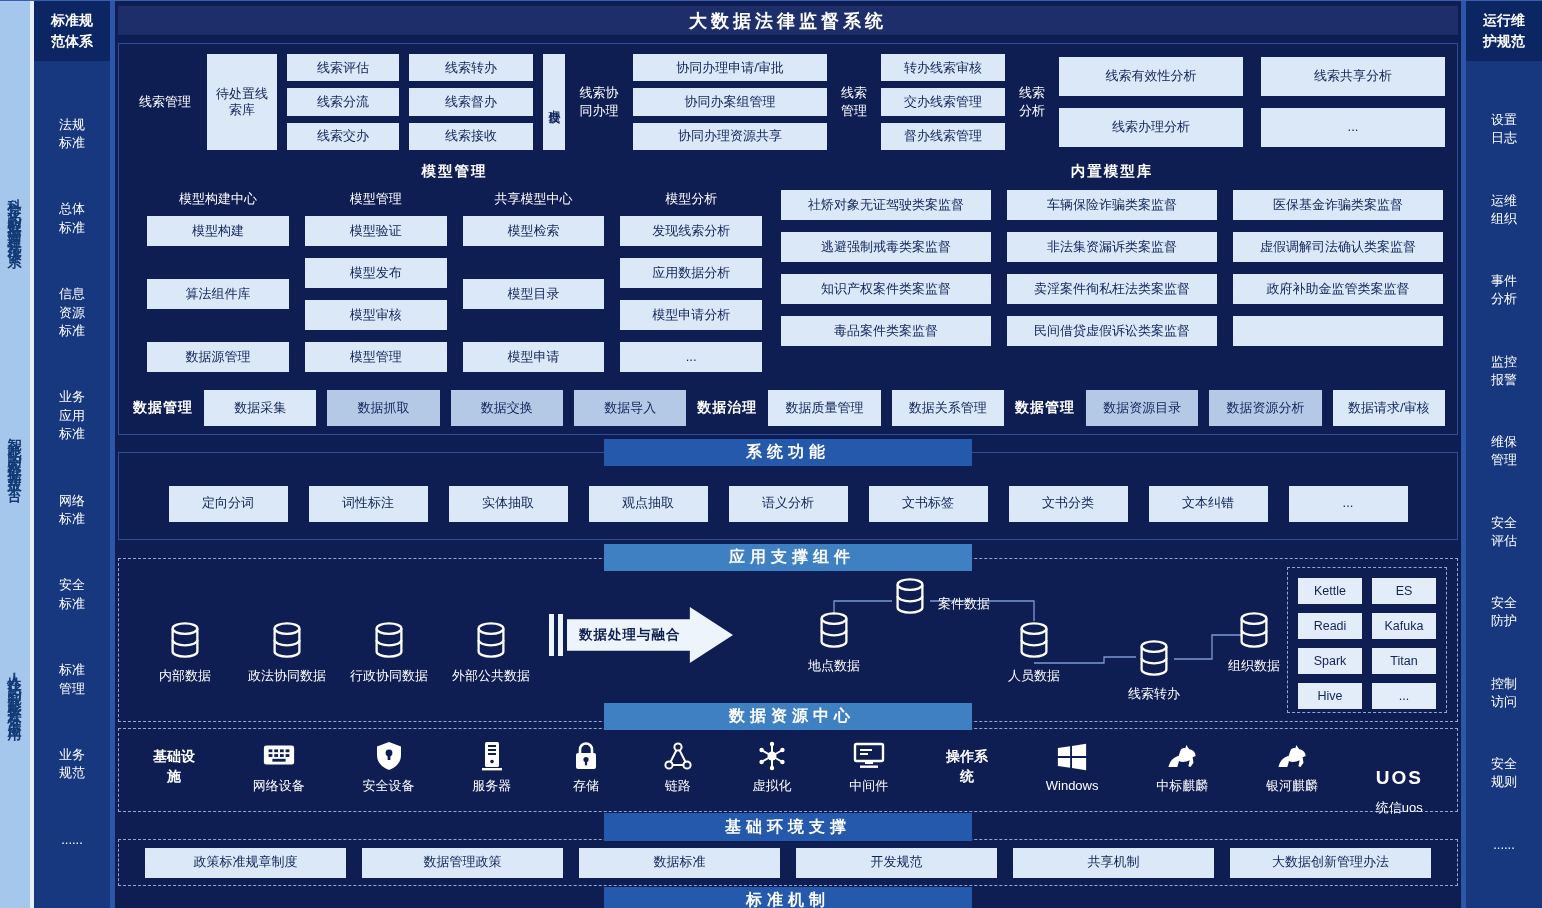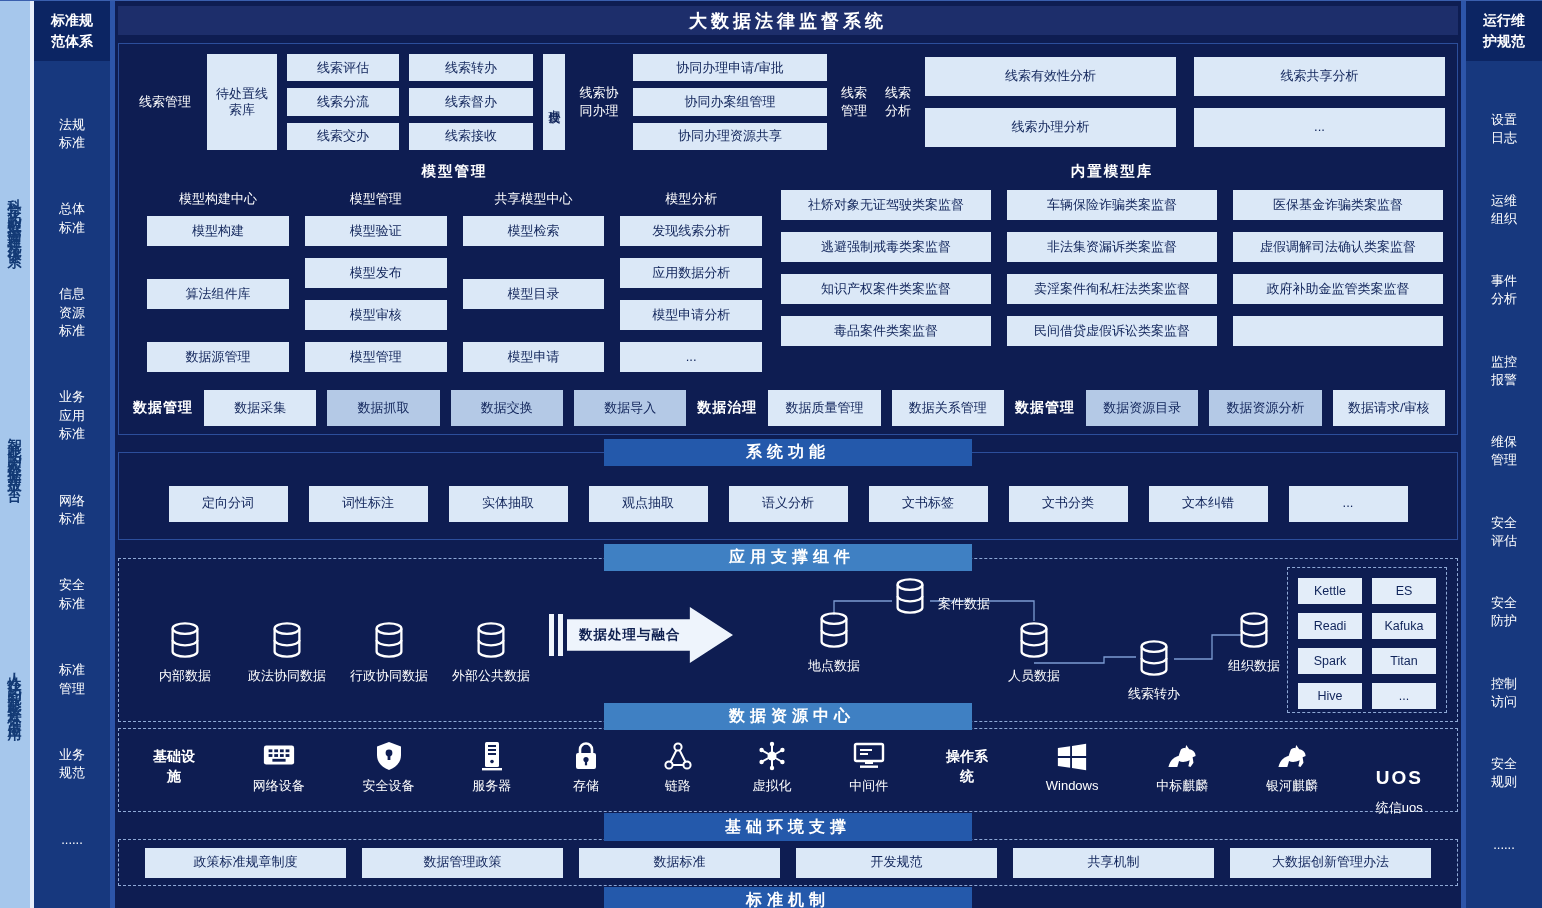--- a/index.html
+++ b/index.html
@@ -168,20 +168,25 @@
           <div class="box">线索接收</div>
         </div>
         <div class="box vbox" style="width:22px">办理反馈</div>
         <div class="vlabel" style="width:48px">线索协同办理</div>
         <div class="stack" style="width:194px">
           <div class="box">协同办理申请/审批</div>
           <div class="box">协同办案组管理</div>
           <div class="box">协同办理资源共享</div>
         </div>
         <div class="vlabel" style="width:34px">线索管理</div>
+        <div class="stack" style="width:124px">
+          <div class="box">转办线索审核</div>
+          <div class="box">交办线索管理</div>
+          <div class="box">督办线索管理</div>
+        </div>
         <div class="vlabel" style="width:34px">线索分析</div>
         <div class="grid-e">
           <div class="box">线索有效性分析</div>
           <div class="box">线索共享分析</div>
           <div class="box">线索办理分析</div>
           <div class="box">...</div>
         </div>
       </div>
 
       <div class="model-left">

